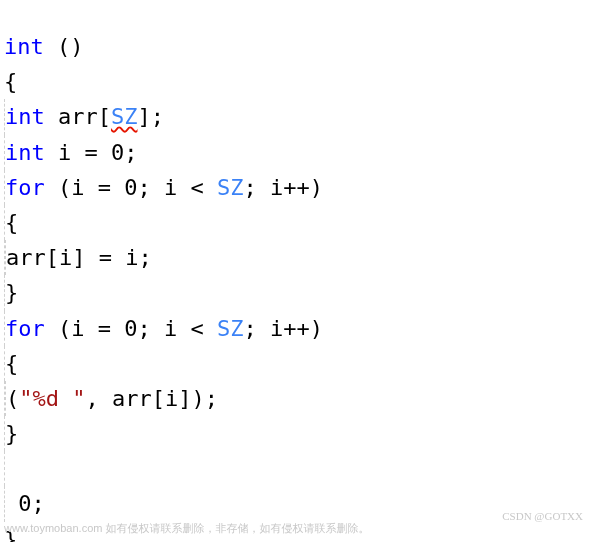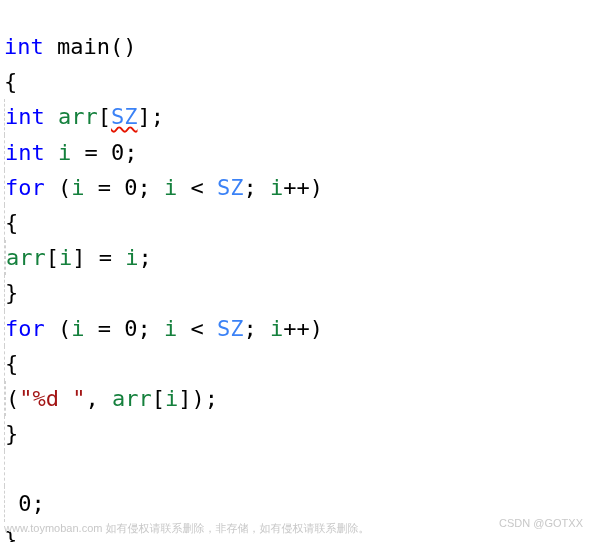--- a/index.html
+++ b/index.html
@@ -29,55 +29,55 @@
     }
     .indent-guide {
       border-left: 1px dashed #d0d0d0;
       display: inline-block;
       width: 0;
       height: 1.6em;
       vertical-align: top;
     }
     .kw { color: #0000ff; }
     .func { color: #000000; }
-    .id { color: #15803d; }
+    .id { color: #000000; }
     .num { color: #000000; }
     .paren { color: #000000; }
     .brace { color: #000000; }
     .str { color: #a31515; }
     .teal { color: #3b82f6; }
     .err-squiggle {
       text-decoration: underline wavy #e51400;
       text-decoration-thickness: 2px;
       text-underline-offset: 2px;
     }
     .watermark-left {
       position: absolute;
       bottom: 4px;
       left: 4px;
       font-size: 11px;
       color: #c8c8c8;
       font-family: Arial, sans-serif;
     }
     .watermark-right {
       position: absolute;
-      bottom: 9px;
+      bottom: 16px;
       right: 8px;
       font-size: 11px;
       color: #c8c8c8;
-      font-family: Liberation Sans, sans-serif;
+      font-family: Liberation Serif, serif;
     }
     .sp1 { display:inline-block; width: 1ch; }
   </style>
 </head>
 <body>
 
 <div class="code-container">
 
-<div class="line"><span class="kw">int</span><span class="sp1"></span><span class="func">main</span><span class="paren">()</span></div>
+<div class="line"><span class="kw">int</span><span class="sp1"></span><span class="paren">()</span></div>
 
 <div class="line"><span class="brace">{</span></div>
 
 <div class="line"><span class="indent-guide"></span>    <span class="kw">int</span><span class="sp1"></span><span class="id">arr</span><span>[</span><span class="teal err-squiggle">SZ</span><span>];</span></div>
 
 <div class="line"><span class="indent-guide"></span>    <span class="kw">int</span><span class="sp1"></span><span class="id">i</span><span> = </span><span class="num">0</span><span>;</span></div>
 
 <div class="line"><span class="indent-guide"></span>    <span class="kw">for</span><span> (</span><span class="id">i</span><span> = </span><span class="num">0</span><span>; </span><span class="id">i</span><span> &lt; </span><span class="teal">SZ</span><span>; </span><span class="id">i</span><span>++)</span></div>
 
 <div class="line"><span class="indent-guide"></span>    <span class="brace">{</span></div>

